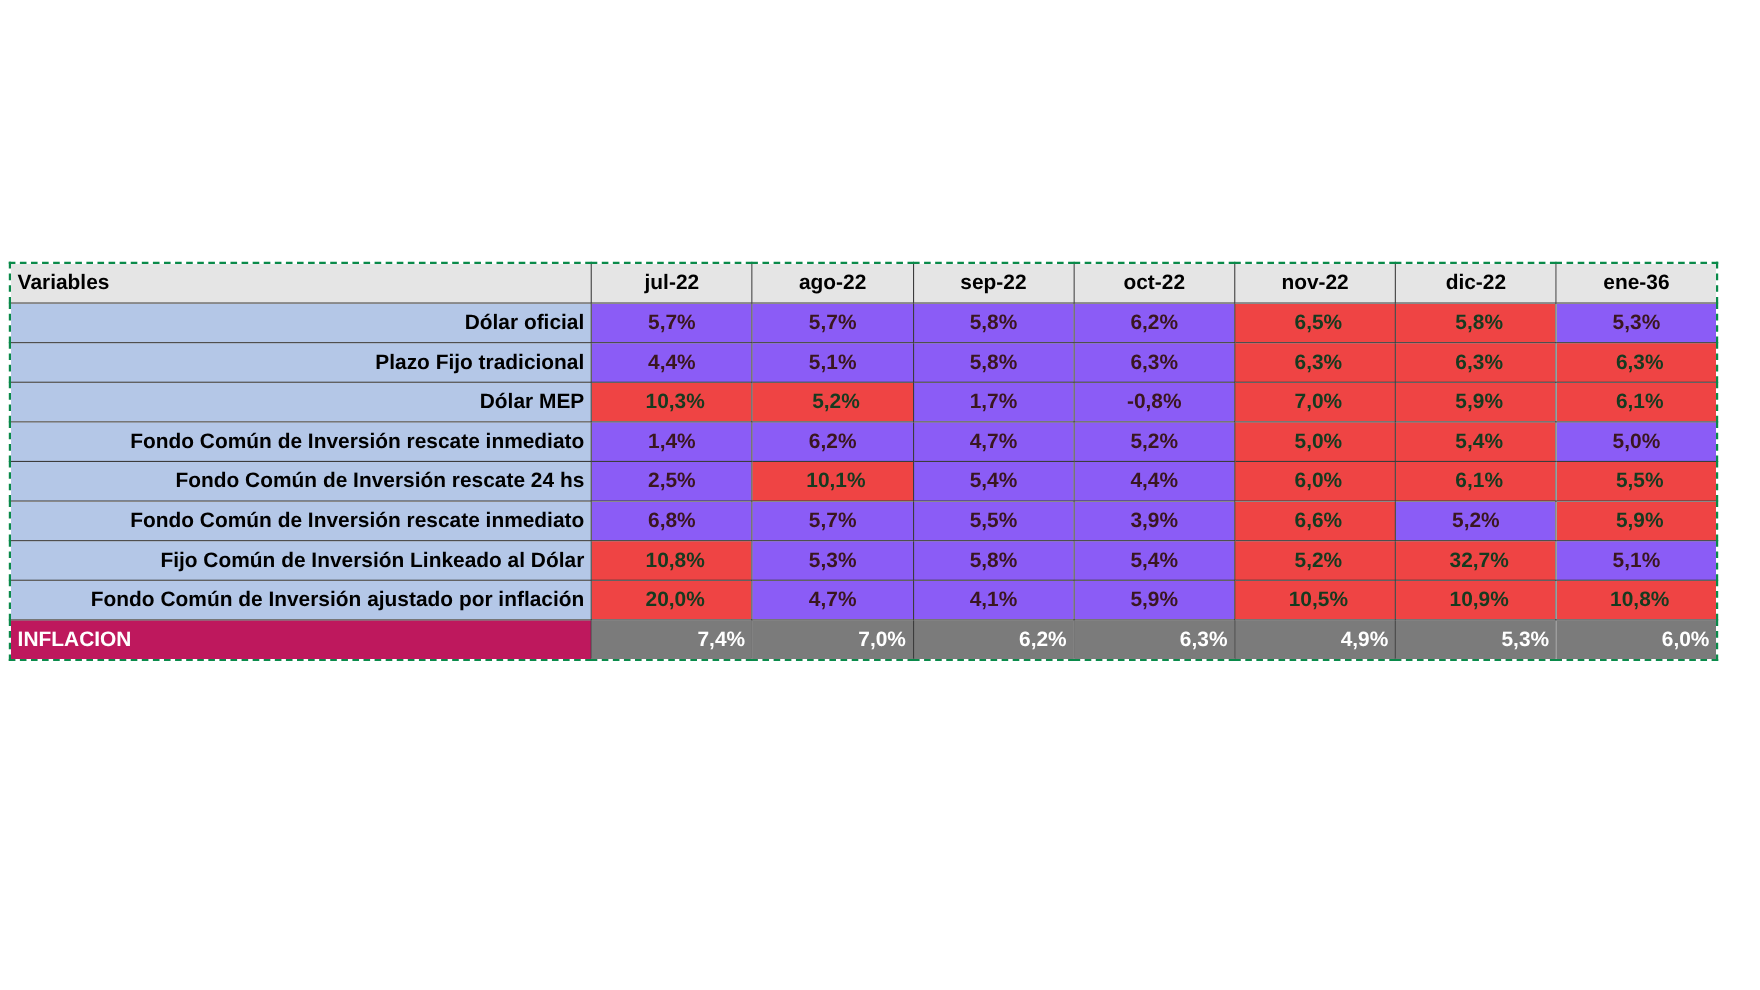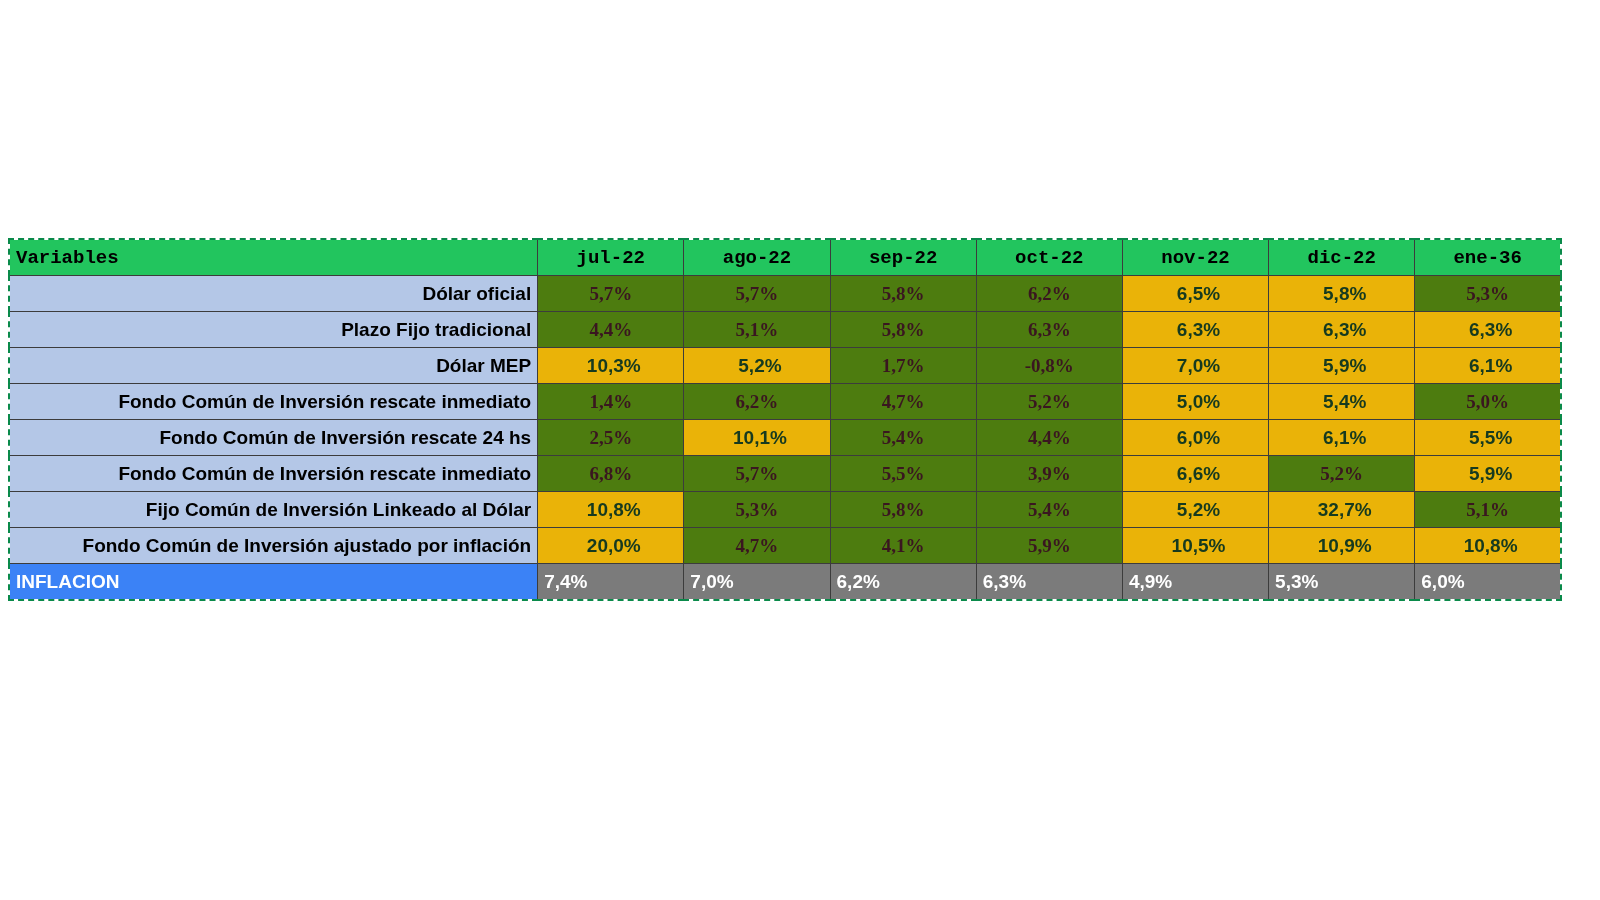--- a/index.html
+++ b/index.html
@@ -32,58 +32,56 @@
     font-size: 19px;
     font-weight: bold;
     white-space: nowrap;
     overflow: hidden;
   }
   col.c-label { width: 528px; }
   col.c-val   { width: 146px; }
 
   
   tr.header-row td {
-    background: #22c55e;
+    background: #e5e5e5;
     color: #000000;
     text-align: center;
-    font-family: Liberation Mono, monospace;
   }
   tr.header-row td.label-cell {
     text-align: left;
   }
 
   
   td.label-cell {
     background: #b4c7e7;
     color: #000000;
     text-align: right;
     font-weight: bold;
   }
   
   td.val {
     text-align: center;
   }
   td.val.pos {
-    background: #eab308;
+    background: #ef4444;
     color: #163a1f;
     padding-left: 12px;
   }
   td.val.neg {
-    background: #4d7c0f;
+    background: #8b5cf6;
     color: #3a1620;
-    font-family: Liberation Serif, serif;
   }
   
   tr.infl-row td {
     background: #7b7b7b;
     color: #ffffff;
-    text-align: left;
+    text-align: right;
   }
   tr.infl-row td.label-cell {
-    background: #3b82f6;
+    background: #be185d;
     color: #ffffff;
     text-align: left;
   }
 </style>
 </head>
 <body>
 
 <div id="sheet-wrap">
   <table class="sheet">
     <colgroup>

